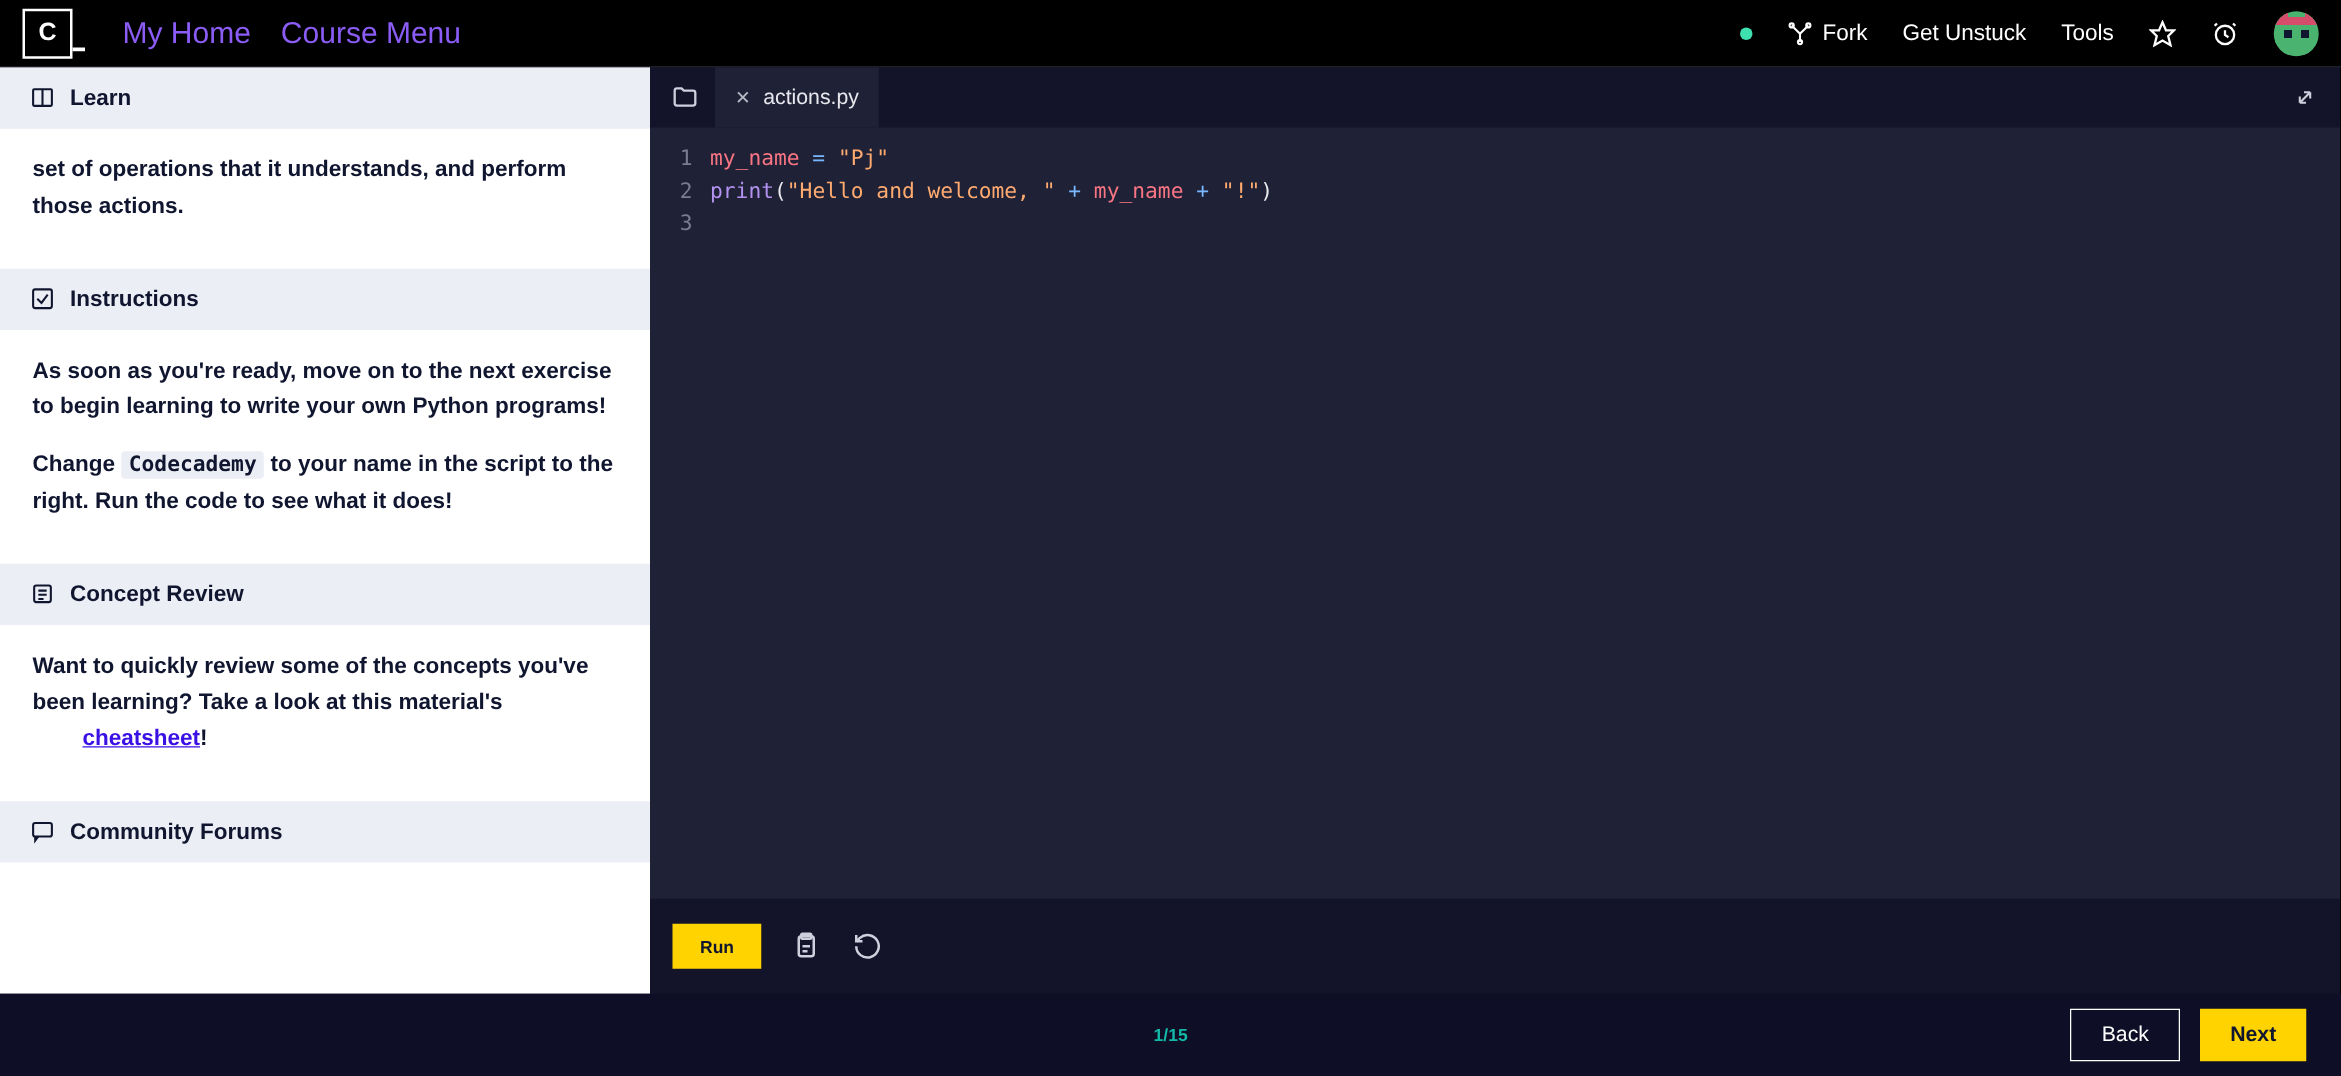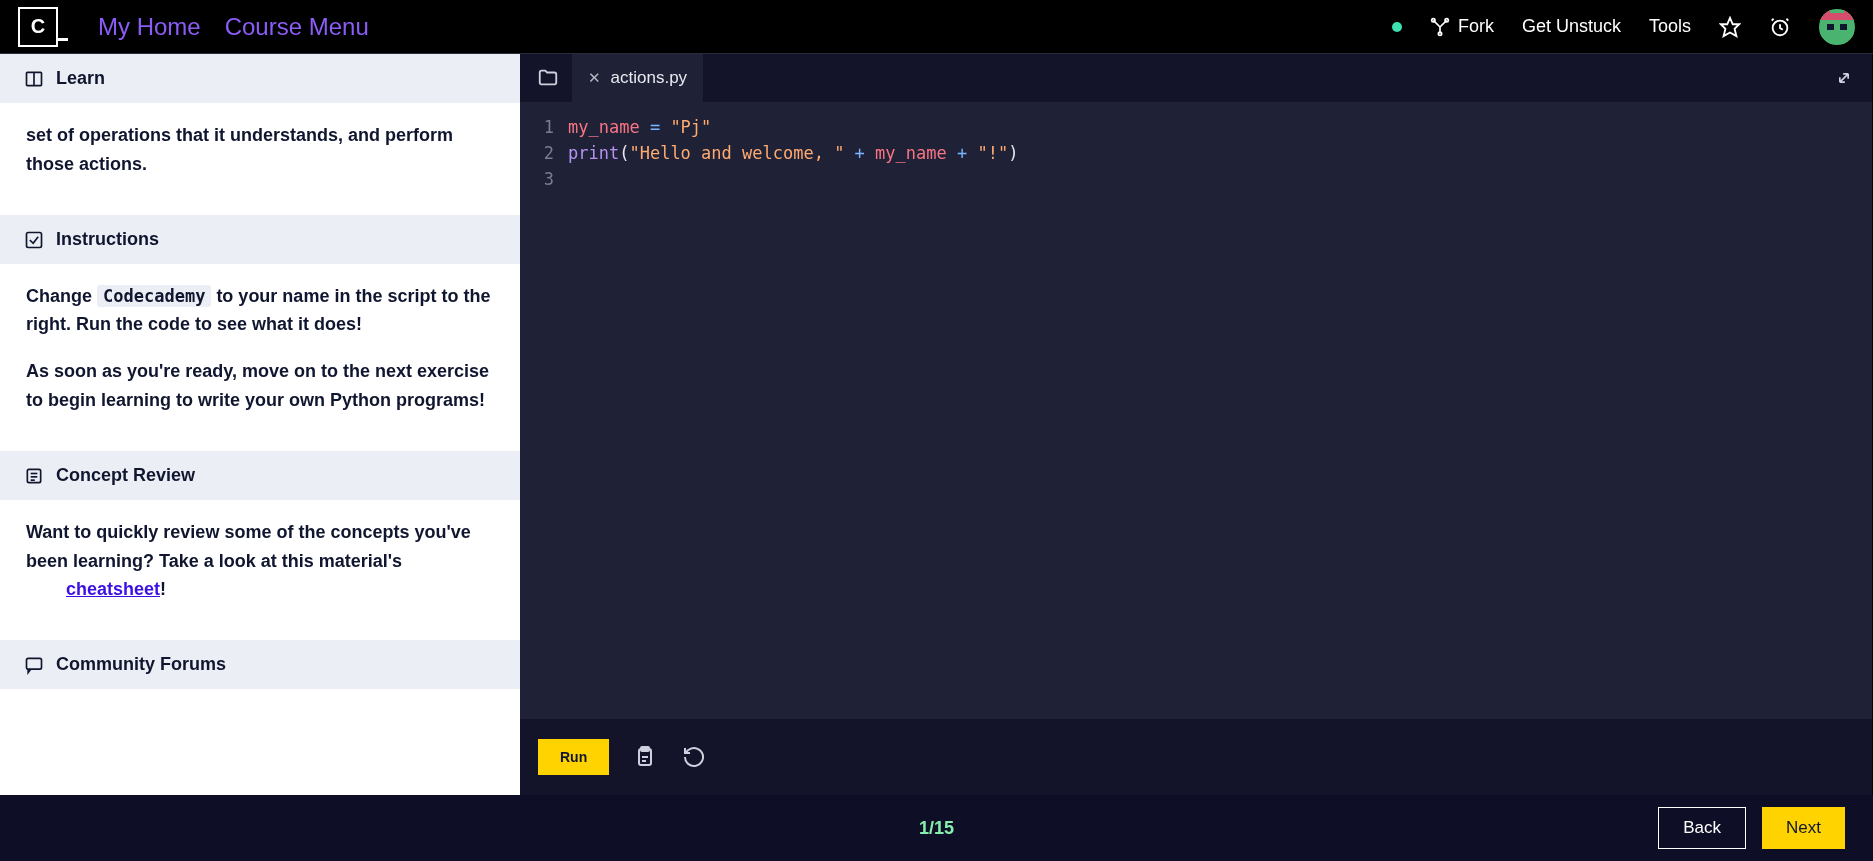--- a/index.html
+++ b/index.html
@@ -59,21 +59,21 @@
   background: #fff;
   color: #10162F;
   overflow-y: auto;
   position: relative;
 }
 .left-pane::-webkit-scrollbar { width: 10px; }
 .left-pane::-webkit-scrollbar-thumb { background: #bfbfbf; border-radius: 5px; }
 .section-header {
   background: #eceef5;
   padding: 14px 24px;
-  display: flex; align-items: flex-end; gap: 12px;
+  display: flex; align-items: flex-start; gap: 12px;
   font-weight: 700;
   font-size: 18px;
   color: #10162F;
 }
 .section-body {
   padding: 18px 26px;
   font-size: 18px;
   line-height: 1.6;
 }
 .section-body p { margin-bottom: 18px; font-weight: bold; }
@@ -165,29 +165,29 @@
 }
 
 
 .bottombar {
   height: 66px;
   background: #0e0f26;
   display: flex; align-items: center;
   padding: 0 28px;
   position: relative;
 }
-.progress { position: absolute; left: 50%; transform: translateX(-50%); color: #86efac; font-size: 18px; font-weight: 600; }
+.progress { position: absolute; left: 50%; transform: translateX(-50%); color: #14b8a6; font-size: 14px; font-weight: 600; }
 .nav-btns { margin-left: auto; display: flex; gap: 16px; }
 .btn-back {
   background: transparent; color: #fff; border: 1px solid #fff;
   padding: 10px 24px; font-size: 17px; font-weight: 400; cursor: pointer;
 }
 .btn-next {
   background: #ffd300; color: #10162F; border: none;
-  padding: 10px 24px; font-size: 17px; font-weight: 400; cursor: pointer;
+  padding: 10px 24px; font-size: 17px; font-weight: 700; cursor: pointer;
 }
 
 .sect-icon { width: 20px; height: 20px; flex-shrink: 0; }
 </style>
 </head>
 <body>
 
 <div class="topbar">
   <div class="logo">C</div>
   <div class="nav-left">
@@ -247,24 +247,24 @@
     </div>
 
     <div class="section-header">
       <svg class="sect-icon" viewBox="0 0 24 24" fill="none" stroke="currentColor" stroke-width="2">
         <rect x="3" y="3" width="18" height="18" rx="2"></rect>
           <polyline points="7,12 11,16 17,8"></polyline>
       </svg>
       <span>Instructions</span>
     </div>
     <div class="section-body">
+      <p>As soon as you're ready, move on to the next exercise to begin learning to write your own Python programs!</p>
       <p>
         <span>Change </span><span class="inline-code">Codecademy</span><span> to your name in the script to the right. Run the code to see what it does!</span>
       </p>
-      <p>As soon as you're ready, move on to the next exercise to begin learning to write your own Python programs!</p>
     </div>
 
     <div class="section-header">
       <svg class="sect-icon" viewBox="0 0 24 24" fill="none" stroke="currentColor" stroke-width="2">
         <rect x="4" y="4" width="16" height="16" rx="2"></rect>
           <line x1="8" y1="9" x2="16" y2="9"></line>
           <line x1="8" y1="13" x2="16" y2="13"></line>
           <line x1="8" y1="17" x2="13" y2="17"></line>
       </svg>
       <span>Concept Review</span>

